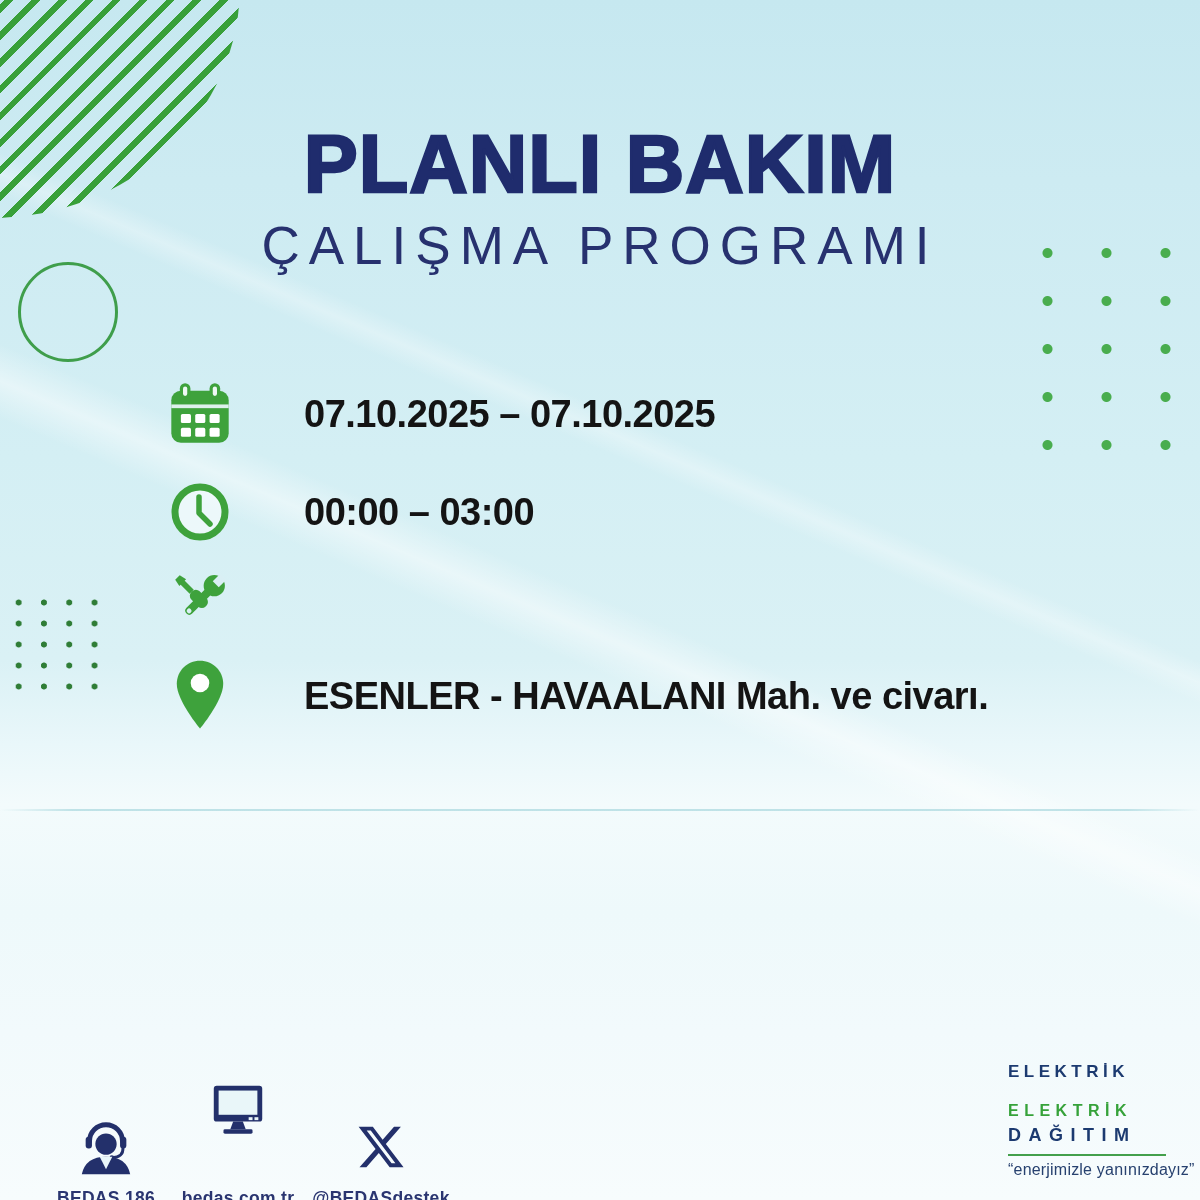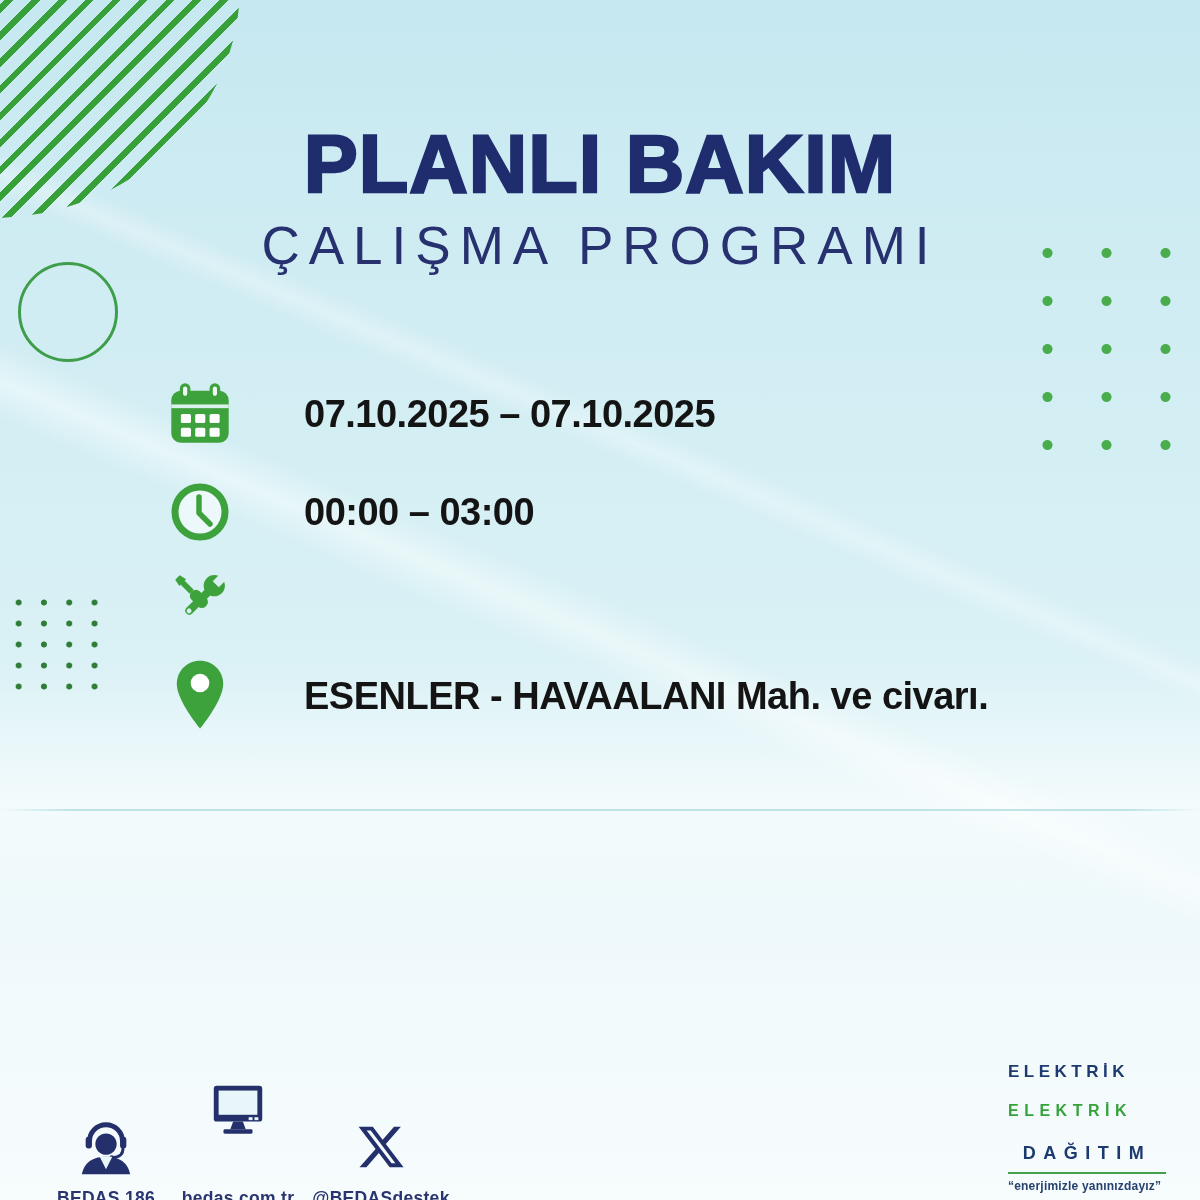--- a/index.html
+++ b/index.html
@@ -59,23 +59,23 @@
   .contact.c2 { width:136px; margin-left:8px;gap:39px; }
   .contact.c3 { width:142px; margin-left:4px;align-items:center; }
   .contact-icon { height:64px; display:flex; align-items:center; justify-content:center; }
   .contact-label { margin-top:9px; font-size:17.5px; font-weight:700; color:#2a3570; letter-spacing:0.3px; white-space:nowrap; }
 
   
   .logo { position:absolute; left:1008px; top:1062px; width:158px; }
   .logo-line { margin:0; font-weight:bold; white-space:nowrap; }
   .logo-l1 { font-size:17px; color:#1c3a70; letter-spacing:4.5px; }
   .logo-l2 { font-size:16px; color:#36a23a; letter-spacing:5.5px; margin-top:20px; }
-  .logo-l3 { font-size:18px; color:#1c3a70; letter-spacing:7.5px; margin-top:23px;text-align:center; }
+  .logo-l3 { font-size:18px; color:#1c3a70; letter-spacing:7.5px; margin-top:5px; }
   .logo-divider { height:2px; background:#44a04c; margin:8px 0 5px 0; }
-  .logo-tagline { font-size:12px; color:#27416f; font-weight:700; letter-spacing:0.2px; white-space:nowrap; }
+  .logo-tagline { font-size:16px; color:#27416f; font-weight:400; letter-spacing:0.2px; white-space:nowrap; }
 </style>
 </head>
 <body>
 
 <div class="canvas">
 
   <div class="streak streak-1"></div>
   <div class="streak streak-2"></div>
   <div class="waveline"></div>
   <div class="stripes"></div>

